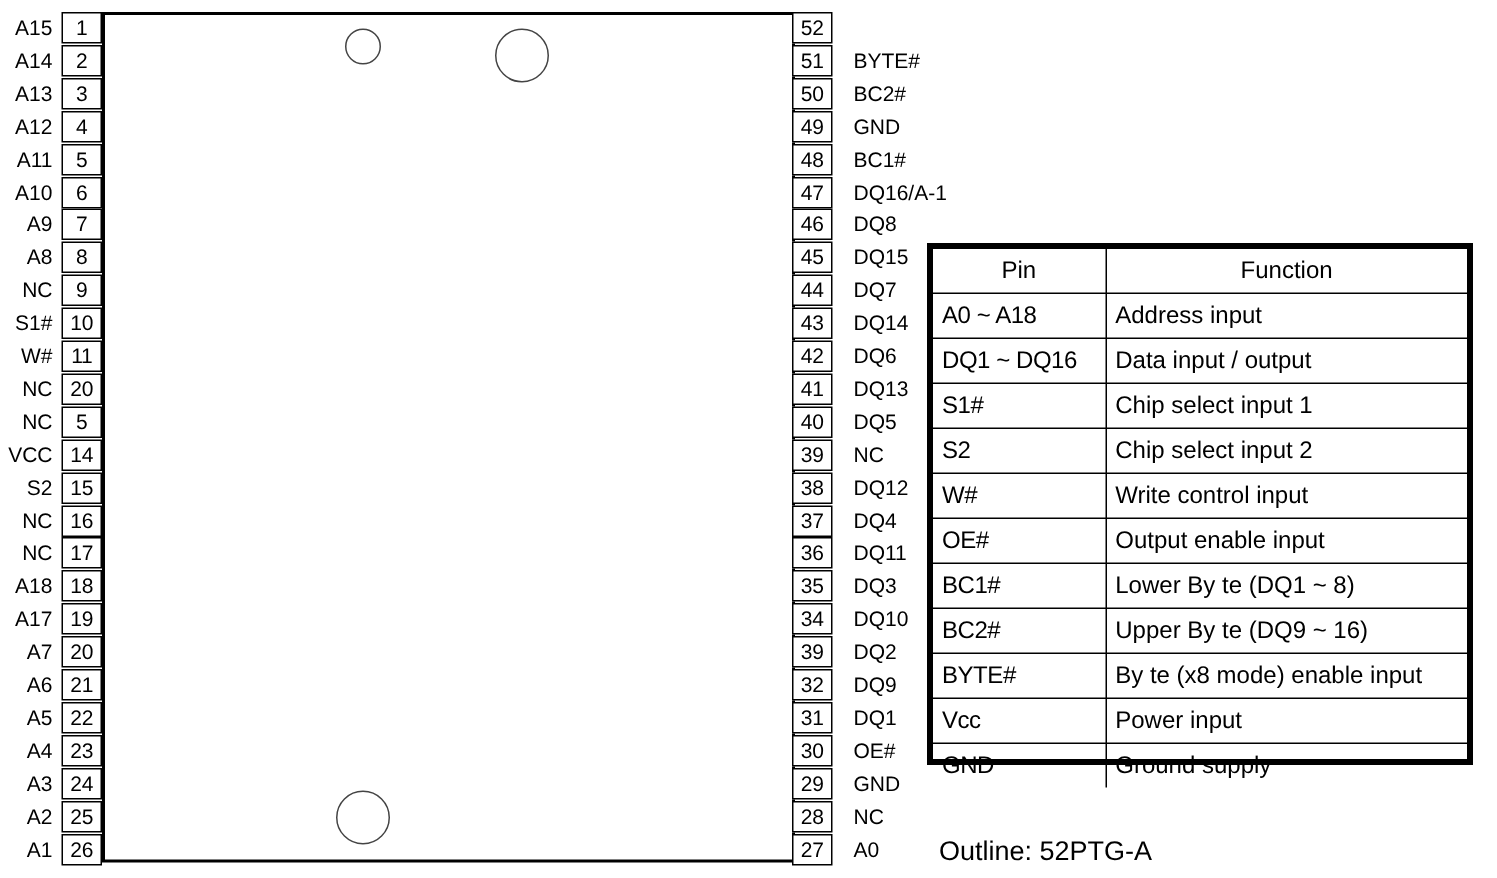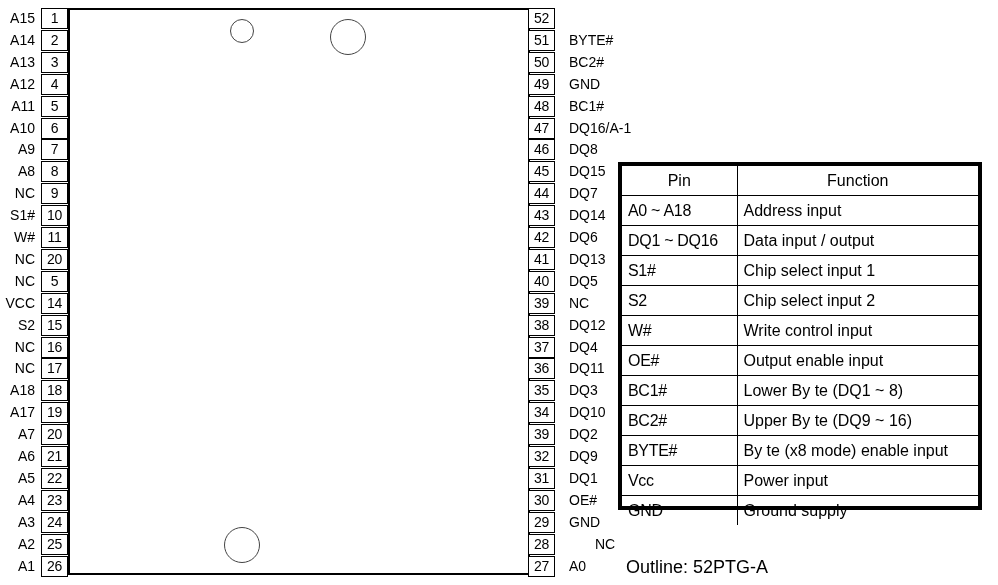--- a/index.html
+++ b/index.html
@@ -351,21 +351,21 @@
       <div class="pin-label">DQ1</div>
     </div>
     <div class="pin-row right" style="top: 489.8px;">
       <div class="pin-box">30</div>
       <div class="pin-label">OE#</div>
     </div>
     <div class="pin-row right" style="top: 511.7px;">
       <div class="pin-box">29</div>
       <div class="pin-label">GND</div>
     </div>
-    <div class="pin-row right" style="top: 533.6px; gap: 26px;">
+    <div class="pin-row right" style="top: 533.6px;">
       <div class="pin-box">28</div>
       <div class="pin-label">NC</div>
     </div>
     <div class="pin-row right" style="top: 555.5px;">
       <div class="pin-box">27</div>
       <div class="pin-label">A0</div>
     </div>
   </div>
 
 <div id="function-table">

